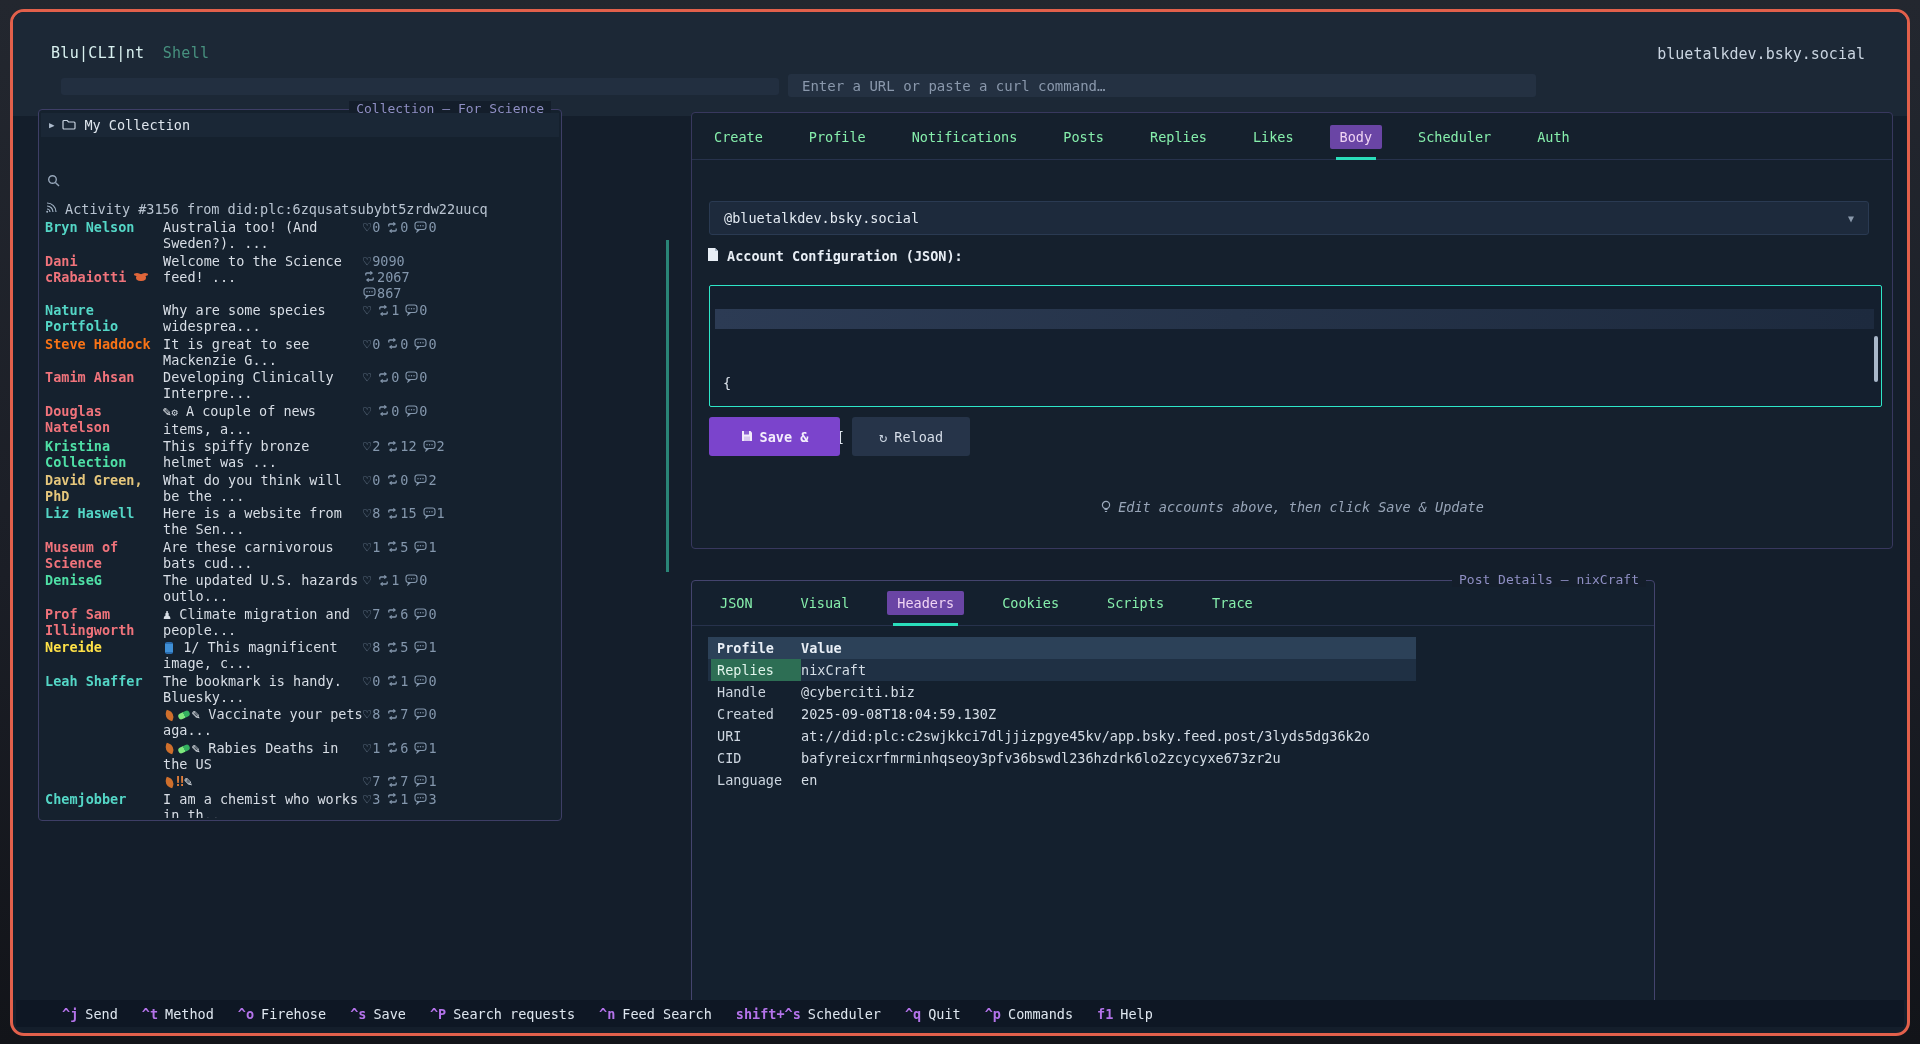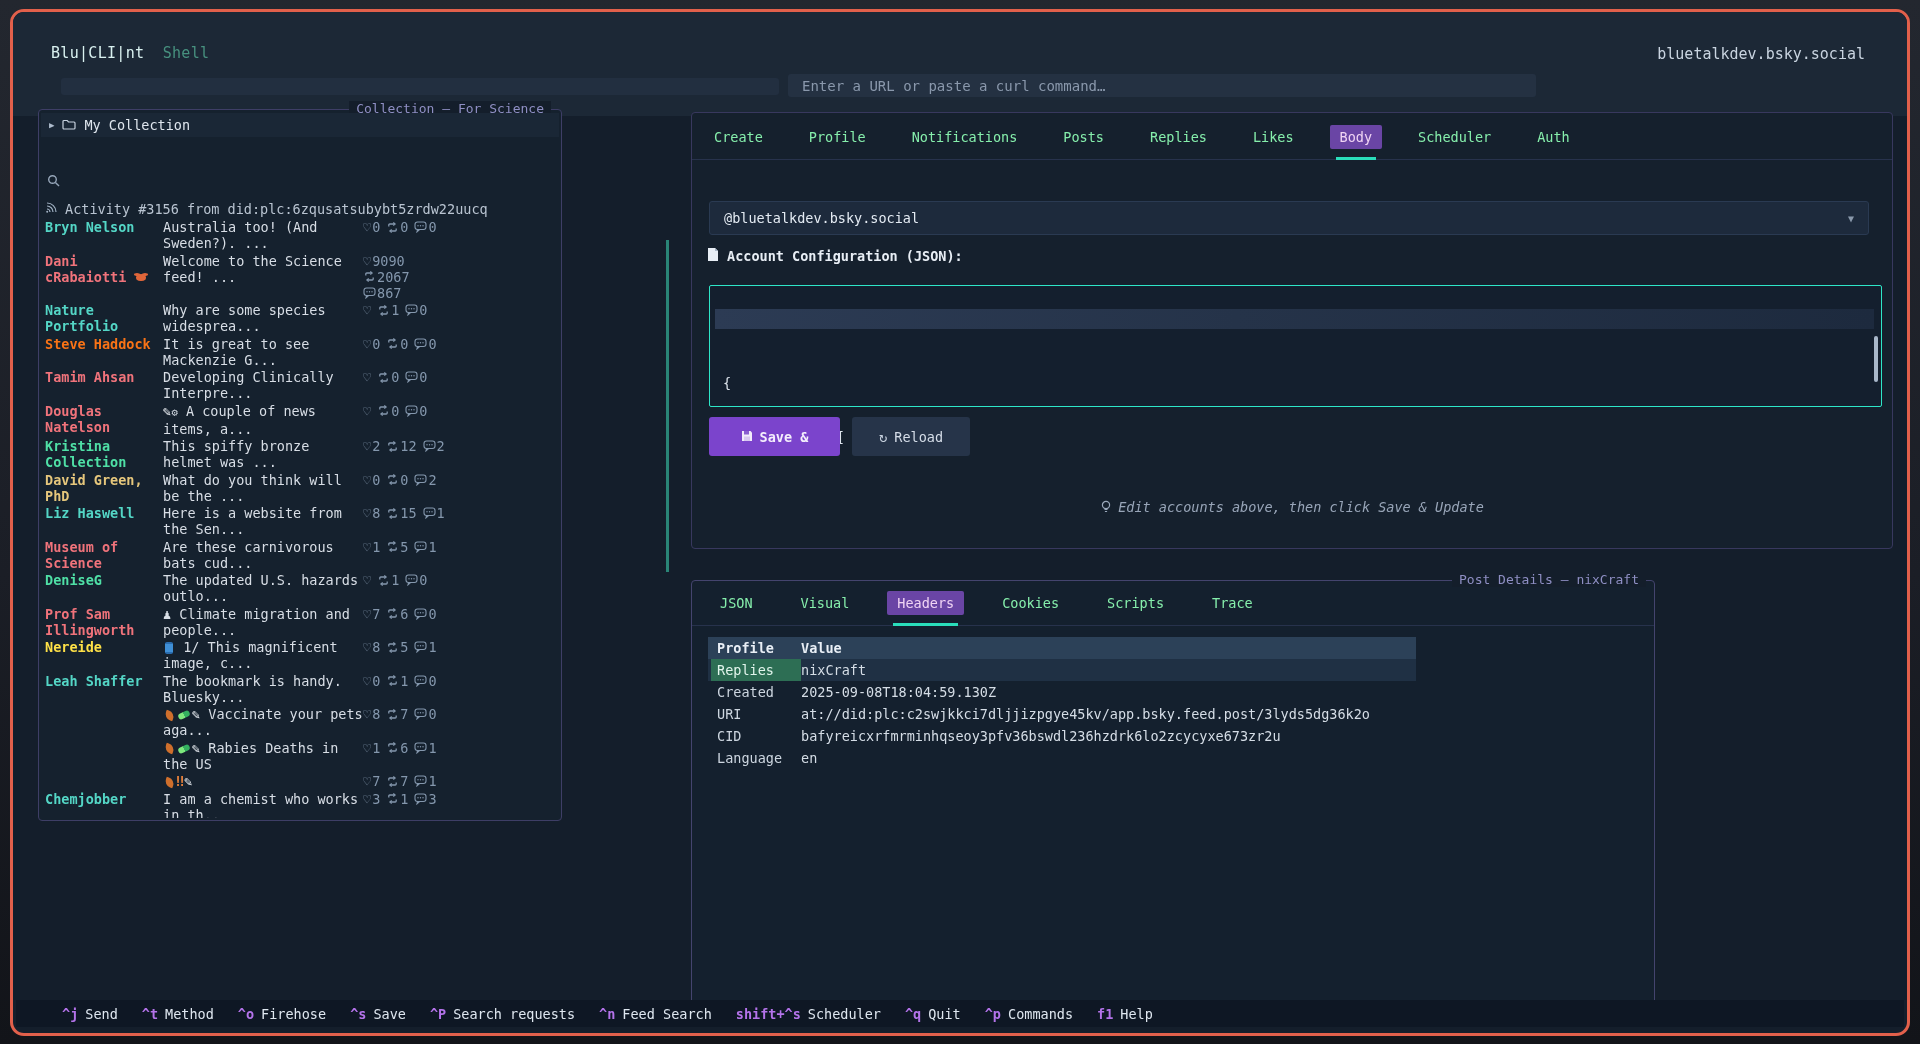--- a/index.html
+++ b/index.html
@@ -710,20 +710,21 @@
         <div class="tab">JSON</div>
         <div class="tab">Visual</div>
         <div class="tab active">Headers</div>
         <div class="tab">Cookies</div>
         <div class="tab">Scripts</div>
         <div class="tab">Trace</div>
       </div>
     <div class="ptable" id="post-table">
         <div class="trow head"><div class="rowband"></div><span class="tprop">Profile</span><span class="tval">Value</span></div>
         <div class="trow sel"><div class="rowband"></div><span class="tprop hl">Replies</span><span class="tval">nixCraft</span></div>
+        <div class="trow"><div class="rowband"></div><span class="tprop">Handle</span><span class="tval">@cyberciti.biz</span></div>
         <div class="trow"><div class="rowband"></div><span class="tprop">Created</span><span class="tval">2025-09-08T18:04:59.130Z</span></div>
         <div class="trow"><div class="rowband"></div><span class="tprop">URI</span><span class="tval">at://did:plc:c2swjkkci7dljjizpgye45kv/app.bsky.feed.post/3lyds5dg36k2o</span></div>
         <div class="trow"><div class="rowband"></div><span class="tprop">CID</span><span class="tval">bafyreicxrfmrminhqseoy3pfv36bswdl236hzdrk6lo2zcycyxe673zr2u</span></div>
         <div class="trow"><div class="rowband"></div><span class="tprop">Language</span><span class="tval">en</span></div>
       </div>
     <span class="post-footer-handle">@cyberciti.biz</span>
   </div>
 
   <div class="statusbar" id="status-bar">
       <span class="sb-item"><span class="sb-key">^j</span><span class="sb-label">Send</span></span>

